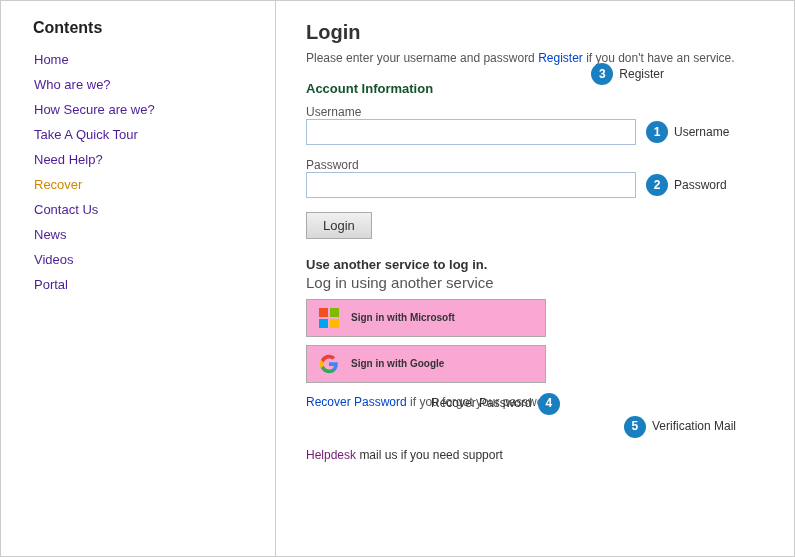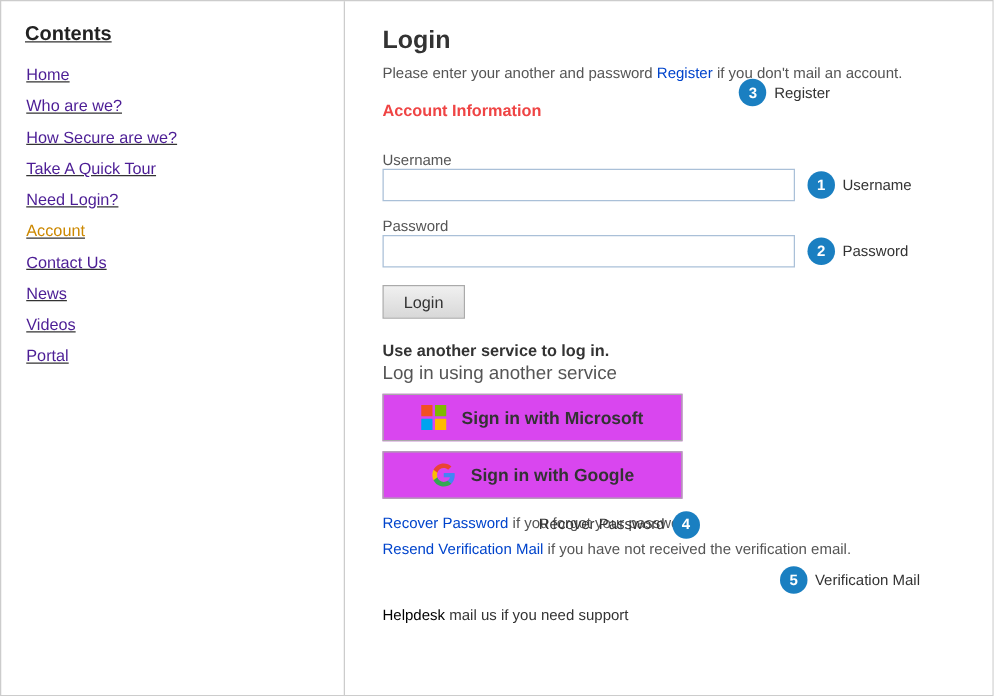--- a/index.html
+++ b/index.html
@@ -12,23 +12,22 @@
     .layout {
       display: flex;
       width: 795px;
       min-height: 557px;
       border: 1px solid #ccc;
     }
     
     .sidebar {
       width: 275px;
       border-right: 1px solid #ccc;
-      padding: 10px 3px;
+      padding: 10px 16px;
       flex-shrink: 0;
-      text-decoration: underline;
     }
     .sidebar-title {
       font-size: 16px;
       font-weight: bold;
       padding: 8px 16px 10px 16px;
       color: #222;
     }
     .sidebar-nav {
       list-style: none;
     }
@@ -62,22 +61,22 @@
       margin-bottom: 14px;
       line-height: 1.4;
     }
     .login-subtitle a {
       color: #0044cc;
       text-decoration: none;
     }
     .section-label {
       font-size: 13px;
       font-weight: bold;
-      color: #ef4444;
-      margin-bottom: 24px;
+      color: #14532d;
+      margin-bottom: 8px;
     }
     .field-label {
       font-size: 12px;
       color: #555;
       margin-bottom: 3px;
     }
     .text-input {
       display: block;
       width: 330px;
       height: 26px;
@@ -109,26 +108,25 @@
       margin-bottom: 8px;
     }
     .social-btn {
       display: flex;
       align-items: center;
       width: 240px;
       border: 1px solid #aaa;
       padding: 8px 12px;
       margin-bottom: 8px;
       cursor: pointer;
-      background: #d946ef;
-      font-size: 14px;
+      background: #f9a8d4;
+      font-size: 10px;
       font-weight: bold;
       color: #333;
       gap: 12px;
-      justify-content: center;
     }
     .ms-icon {
       width: 20px;
       height: 20px;
       display: grid;
       grid-template-columns: 1fr 1fr;
       grid-template-rows: 1fr 1fr;
       gap: 2px;
     }
     .ms-icon span:nth-child(1) { background: #f25022; }
@@ -156,21 +154,21 @@
     }
     .recover-section a {
       color: #0044cc;
       text-decoration: none;
     }
     .helpdesk-section {
       margin-top: 10px;
       font-size: 12px;
     }
     .helpdesk-section a {
-      color: #000000;
+      color: #701a75;
       text-decoration: none;
     }
     
     .badge {
       display: inline-flex;
       align-items: center;
       justify-content: center;
       width: 22px;
       height: 22px;
       border-radius: 50%;
@@ -199,47 +197,47 @@
       <li>
         <a href="#">Who are we?</a>
       </li>
       <li>
         <a href="#">How Secure are we?</a>
       </li>
       <li>
         <a href="#">Take A Quick Tour</a>
       </li>
       <li>
-        <a href="#">Need Login?</a>
-      </li>
-      <li>
-        <a href="#" class="training">Account</a>
+        <a href="#">Need Help?</a>
+      </li>
+      <li>
+        <a href="#" class="training">Recover</a>
       </li>
       <li>
         <a href="#">Contact Us</a>
       </li>
       <li>
         <a href="#">News</a>
       </li>
       <li>
         <a href="#">Videos</a>
       </li>
       <li>
         <a href="#">Portal</a>
       </li>
     </ul>
   </div>
 
   <div class="main">
 
     <div class="login-title">Login</div>
     <div class="login-subtitle">
-      <span>Please enter your another and password</span>
+      <span>Please enter your username and password</span>
       <a href="#">Register</a>
-      <span> if you don't mail an account.</span>
+      <span> if you don't have an service.</span>
     </div>
 
     
     <div style="position:absolute; right:130px; top:62px; display:flex; align-items:center; gap:6px;">
       <span class="badge">3</span>
       <span class="annotation-label">Register</span>
     </div>
 
     <div class="section-label">Account Information</div>
 
@@ -297,24 +295,20 @@
     </button>
 
     
     <div class="recover-section">
       <div style="display:flex; align-items:flex-start; gap:6px;">
         <div style="display:flex; flex-direction:column; gap:2px;">
           <div>
             <a href="#">Recover Password</a>
             <span> if you forgot your password.</span>
           </div>
-          <div>
-            <a href="#">Resend Verification Mail</a>
-            <span> if you have not received the verification email.</span>
-          </div>
         </div>
 
         <div style="position:absolute; left:155px; display:flex; align-items:center; gap:6px; margin-top:0;">
           <span class="annotation-label">Recover Password</span>
           <span class="badge">4</span>
         </div>
       </div>
 
       <div style="display:flex; align-items:center; gap:6px; margin-top:4px; justify-content:flex-end; width:430px;">
         <span class="badge">5</span>

